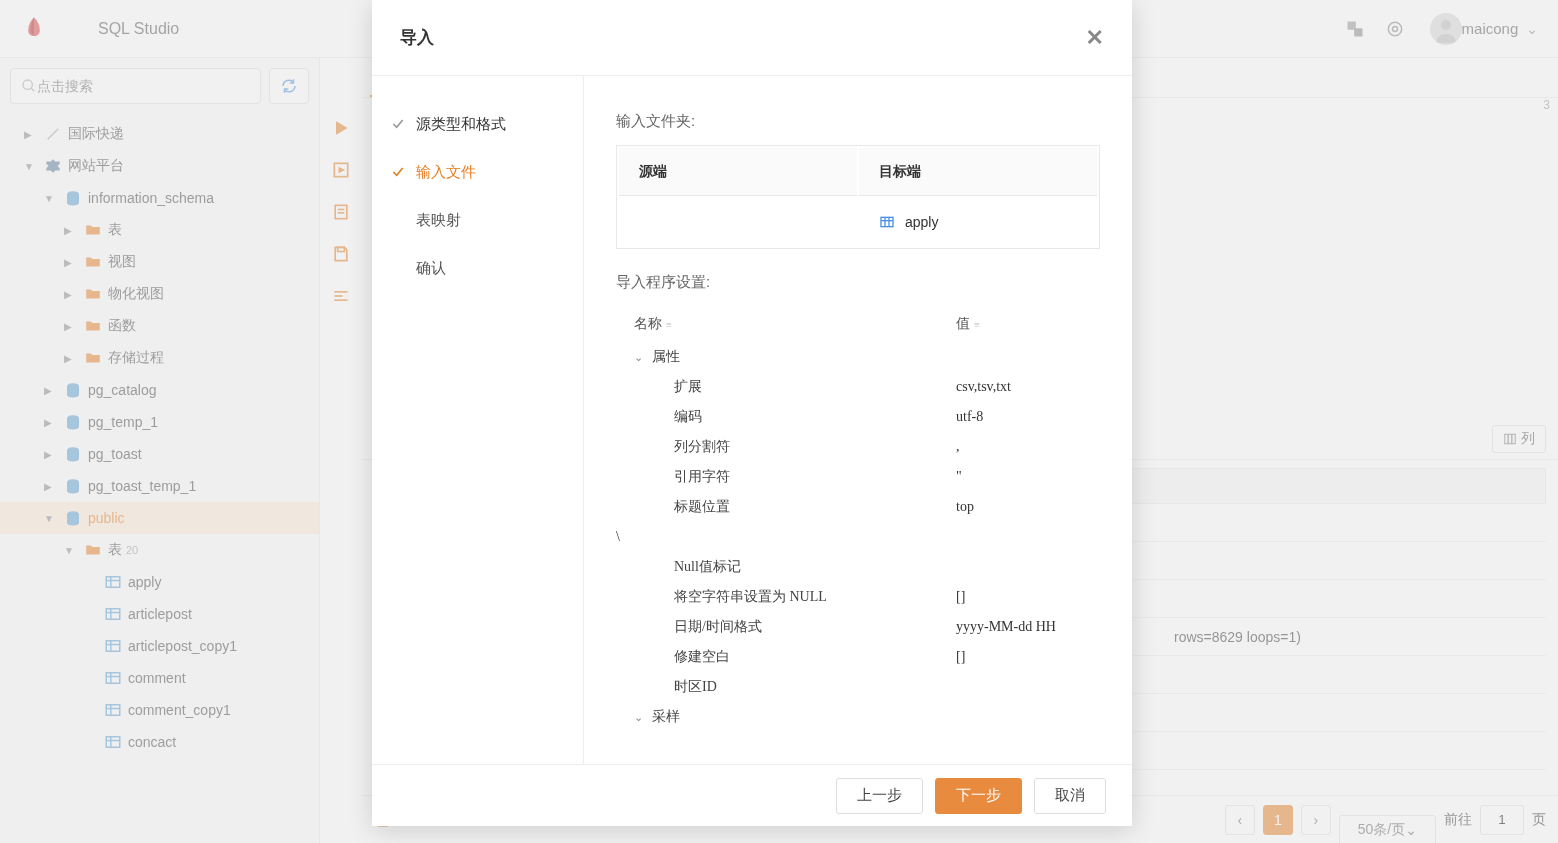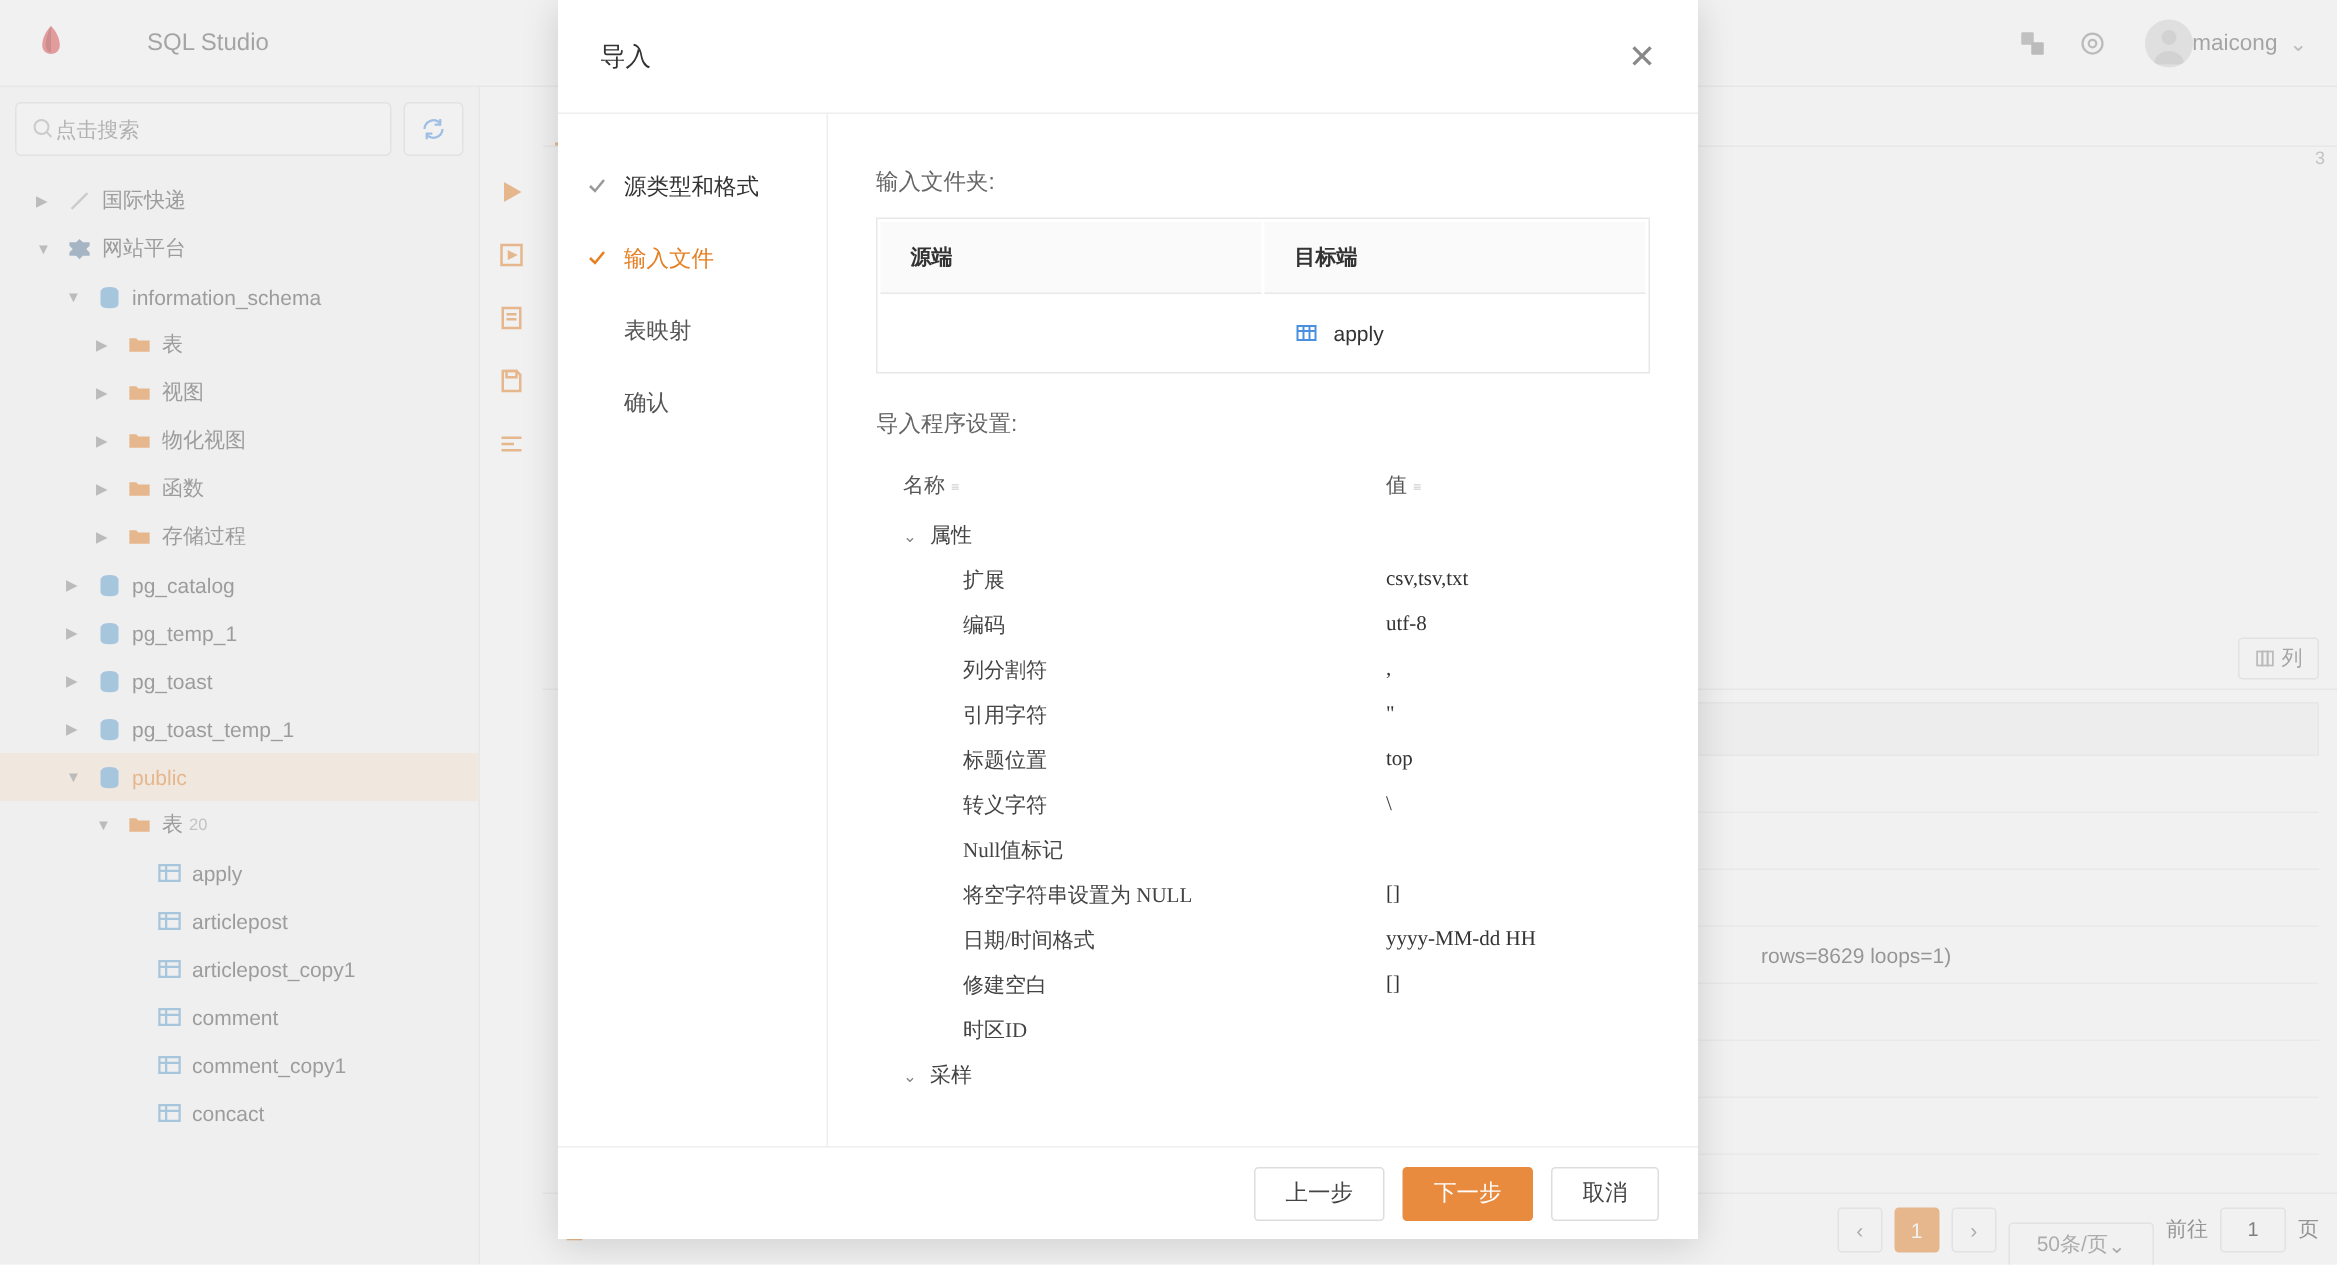--- a/index.html
+++ b/index.html
@@ -61,26 +61,26 @@
 .page-btn.active { background: #e67e22; color: #fff; border-color: #e67e22; }
 .page-select { padding: 0 18px; margin-top: 20px; }
 .page-input { width: 44px; height: 30px; border: 1px solid #ddd; border-radius: 3px; text-align: center; }
 .download-icon { color: #e67e22; }
 
 
 .overlay { position: absolute; inset: 0; background: rgba(230,230,230,0.55); }
 
 
 .dialog { position: absolute; left: 372px; top: 0; width: 760px; height: 826px; background: #fff; box-shadow: 0 4px 24px rgba(0,0,0,0.15); display: flex; flex-direction: column; }
-.dialog-header { height: 76px; display: flex; align-items: center; justify-content: space-between; padding: 0 28px; border-bottom: 1px solid #eee; }
+.dialog-header { height: 76px; display: flex; align-items: center; justify-content: space-between; padding: 0 28px; border-bottom: 1px solid #eee; font-weight: bold; }
 .dialog-title { font-size: 17px; color: #333; }
 .close-icon { font-size: 22px; color: #888; cursor: pointer; }
 
 .dialog-body { flex: 1; display: flex; overflow: hidden; }
-.steps { width: 180px; border-right: 1px solid #eee; padding: 24px 0; }
+.steps { width: 212px; border-right: 1px solid #eee; padding: 24px 0; }
 .step { display: flex; align-items: center; height: 48px; padding-left: 18px; gap: 10px; color: #555; font-size: 15px; }
 .step.active { color: #e67e22; }
 .step.done { color: #333; }
 .step-check { width: 16px; height: 16px; color: #999; visibility: hidden; }
 .step.done .step-check, .step.active .step-check { visibility: visible; }
 .step.active .step-check { color: #e67e22; }
 
 .dialog-content { flex: 1; padding: 36px 32px 0 32px; overflow-y: auto; }
 .section-label { color: #666; font-size: 15px; margin-bottom: 14px; }
 .source-table { width: 100%; border: 1px solid #e8e8e8; margin-bottom: 24px; }
@@ -491,21 +491,20 @@
             </div>
             <div class="settings-row">
               <div class="name">引用字符</div>
               <div class="value">"</div>
             </div>
             <div class="settings-row">
               <div class="name">标题位置</div>
               <div class="value">top</div>
             </div>
             <div class="settings-row">
-              <div class="name">转义字符</div>
               <div class="value">\</div>
             </div>
             <div class="settings-row">
               <div class="name">Null值标记</div>
               <div class="value"></div>
             </div>
             <div class="settings-row">
               <div class="name">将空字符串设置为 NULL</div>
               <div class="value">[]</div>
             </div>

